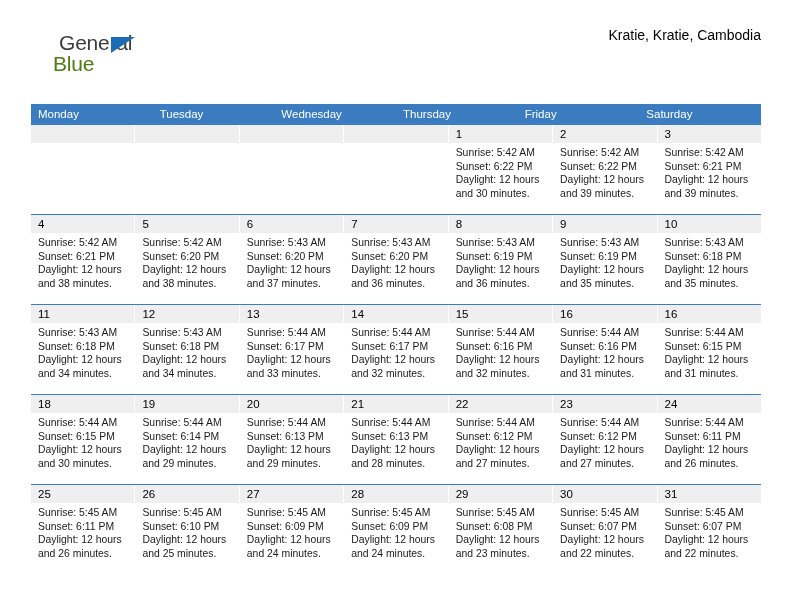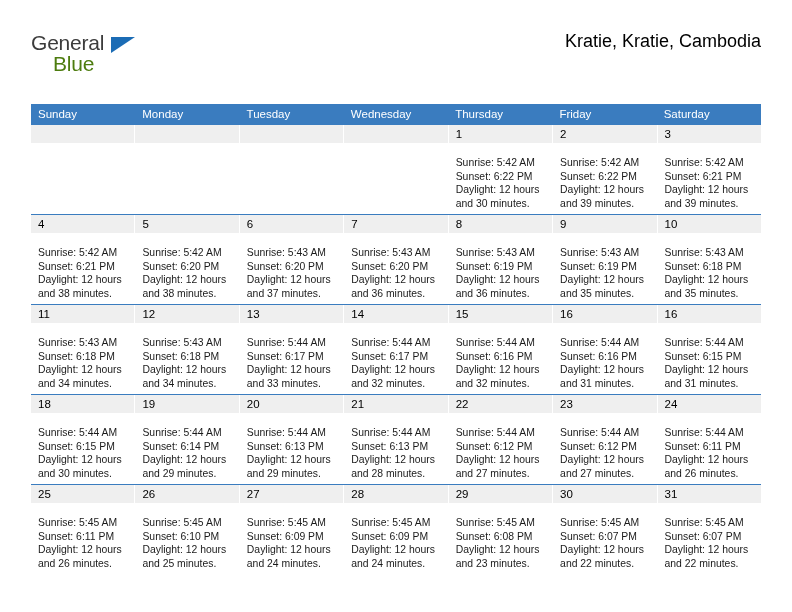--- a/index.html
+++ b/index.html
@@ -35,20 +35,21 @@
     width: 120px;
     height: 54px;
     padding-top: 6px;
   }
   .brand-general {
     font-size: 21px;
     color: #3c3c3c;
     letter-spacing: -0.2px;
     line-height: 22px;
     font-family: "Liberation Sans", sans-serif;
+    margin-left: 28px;
   }
   .brand-blue {
     font-size: 21px;
     color: #4d7c0f;
     letter-spacing: -0.2px;
     line-height: 22px;
     margin-left: 22px;
     display: block;
     margin-top: -1px;
   }
@@ -66,24 +67,23 @@
     padding-top: 0px;
   }
   .cal-title {
     font-size: 29px;
     font-weight: normal;
     color: #000000;
     line-height: 34px;
     letter-spacing: 0px;
   }
   .cal-location {
-    font-size: 18px;
+    font-size: 14px;
     color: #000000;
     line-height: 18px;
-    margin-top: 6px;
   }
 
   
   .calendar {
     position: absolute;
     left: 31px;
     top: 104px;
     width: 730px;
   }
   .dow-row {
@@ -120,21 +120,21 @@
     width: 100%;
   }
   .daynum {
     font-size: 11.5px;
     color: #000000;
     line-height: 18px;
     padding-left: 7px;
     display: block;
   }
   .cell-body {
-    padding: 13px 6px 0 7px;
+    padding: 3px 6px 0 7px;
   }
   .cell-line {
     font-size: 10.4px;
     line-height: 13.6px;
     color: #1a1a1a;
     white-space: nowrap;
   }
   .cell.empty .daynum-band { background: #efefef; }
   .week-last .cell { height: 90px; }
 </style>
@@ -149,21 +149,20 @@
       <span class="brand-triangle"></span>
       <span class="brand-blue">Blue</span>
     </div>
     <div class="titles">
       <div class="cal-location">Kratie, Kratie, Cambodia</div>
     </div>
   </div>
 
   <div class="calendar">
     <div class="dow-row">
-        <div class="dow">Sunday</div>
         <div class="dow">Monday</div>
         <div class="dow">Tuesday</div>
         <div class="dow">Wednesday</div>
         <div class="dow">Thursday</div>
         <div class="dow">Friday</div>
         <div class="dow">Saturday</div>
       </div>
     <div id="weeks-container">
         <div class="week">
           <div class="cell empty">

